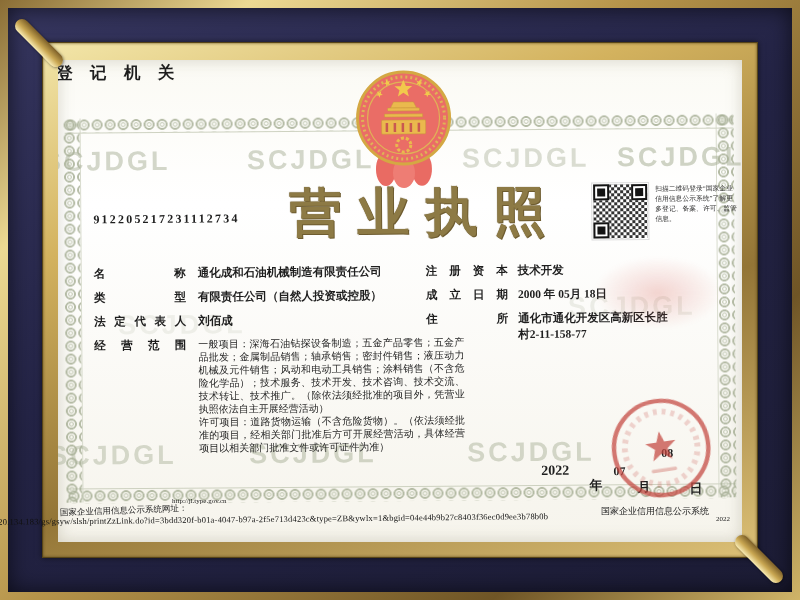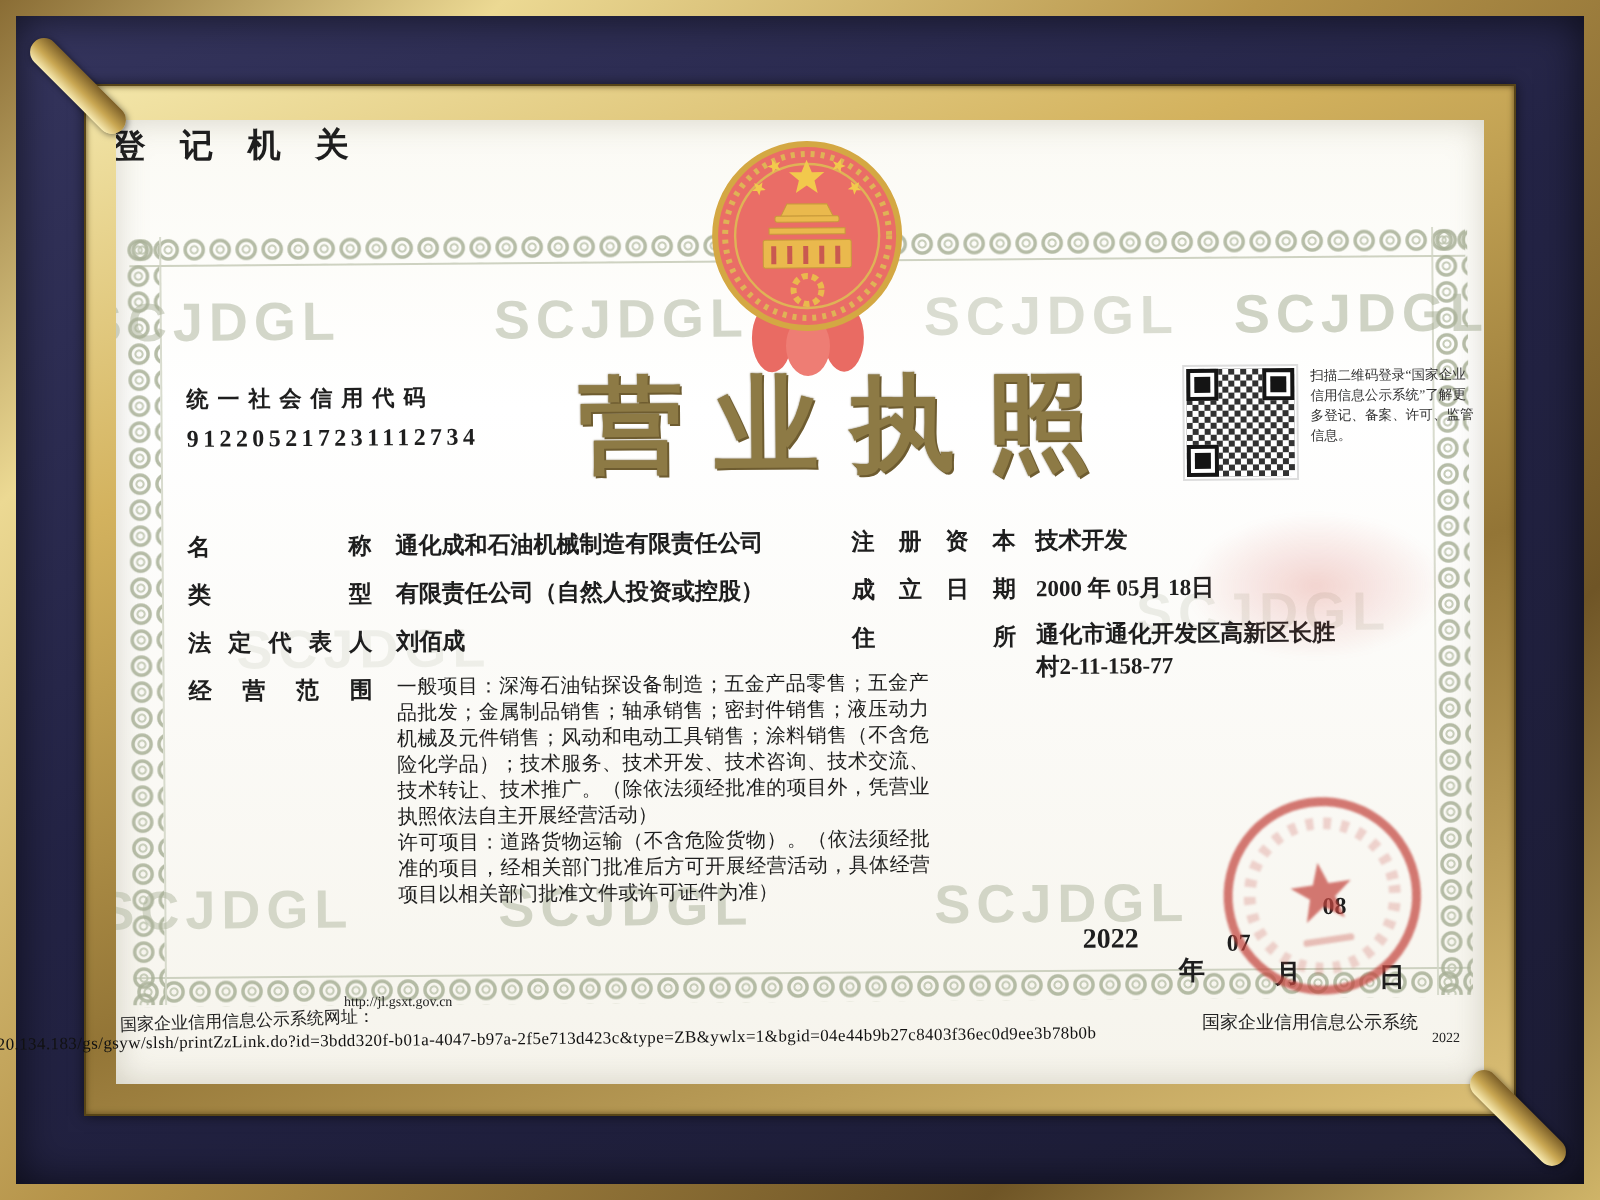--- a/index.html
+++ b/index.html
@@ -144,21 +144,20 @@
             <rect x="37" y="61" width="2.5" height="9"></rect>
               <rect x="45" y="61" width="2.5" height="9"></rect>
             <rect x="53" y="61" width="2.5" height="9"></rect>
               <rect x="61" y="61" width="2.5" height="9"></rect>
             <rect x="69" y="61" width="2.5" height="9"></rect>
           </g>
           <circle cx="55" cy="83" r="7" fill="none" stroke="#eab94d" stroke-width="3" stroke-dasharray="3 2"></circle>
         </svg>
       </div>
 
-      <div class="abs cclabel">统一社会信用代码</div>
       <div class="abs ccnum">912205217231112734</div>
       <div class="abs title">营业执照</div>
 
       <div class="abs qr">
         <div class="cells"></div>
         <div class="fsq tl"></div>
         <div class="fsq tr"></div>
         <div class="fsq bl"></div>
       </div>
       <div class="abs qrnote">扫描二维码登录“国家企业信用信息公示系统”了解更多登记、备案、许可、监管信息。</div>
@@ -230,19 +229,19 @@
           <circle cx="55" cy="55" r="48" fill="none" stroke="#c4463f" stroke-width="4.5"></circle>
           <circle cx="55" cy="55" r="37" fill="none" stroke="#c4463f" stroke-width="6" stroke-dasharray="4 5" opacity=".3"></circle>
           <path d="M55 38 L59 49 L70.5 49 L61.5 56 L64.8 67.5 L55 60.5 L45.2 67.5 L48.5 56 L39.5 49 L51 49 Z" fill="#c4463f"></path>
           <rect x="42" y="76" width="26" height="3.5" rx="1.5" fill="#c4463f" opacity=".45"></rect>
         </svg>
       </div>
 
     </div>
   </div>
 
-  <div class="fp fp-gsxt">http://jl.gsxt.gov.cn</div>
+  <div class="fp fp-gsxt">http://jl.type.gov.cn</div>
   <div class="fp fp-site">国家企业信用信息公示系统网址：</div>
   <div class="fp fp-url">.20.134.183/gs/gsyw/slsh/printZzLink.do?id=3bdd320f-b01a-4047-b97a-2f5e713d423c&amp;type=ZB&amp;ywlx=1&amp;bgid=04e44b9b27c8403f36ec0d9ee3b78b0b</div>
   <div class="fp fp-issuer">国家企业信用信息公示系统</div>
   <div class="fp fp-iyear">2022</div>
 
 </div>
 
 </body></html>

